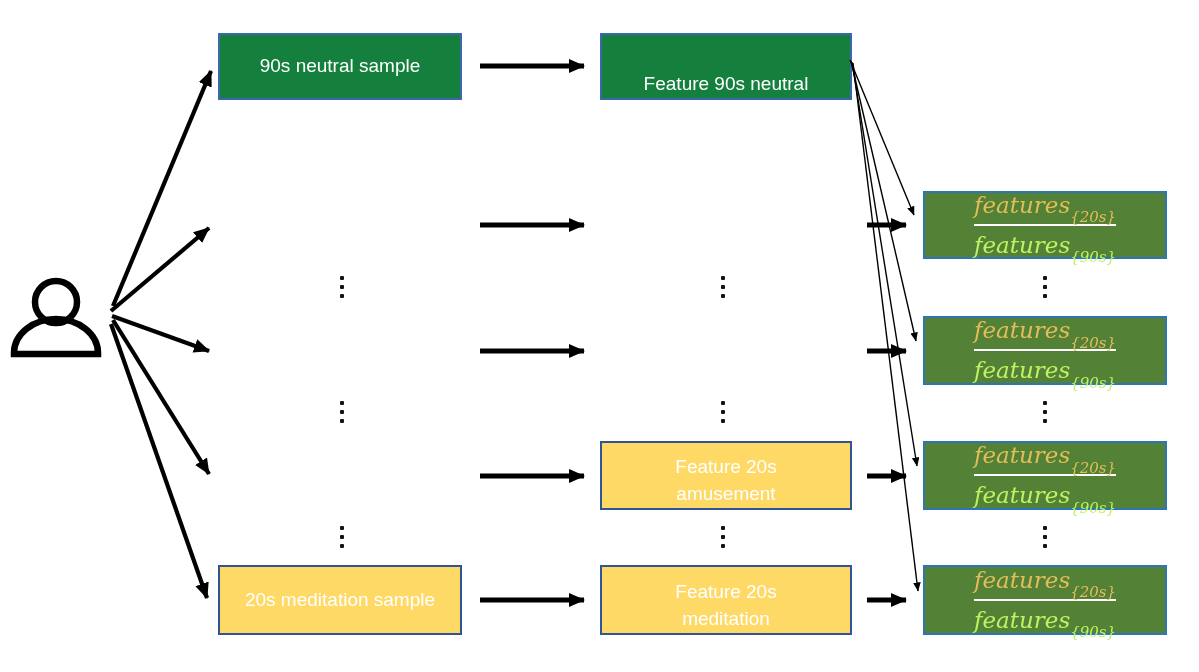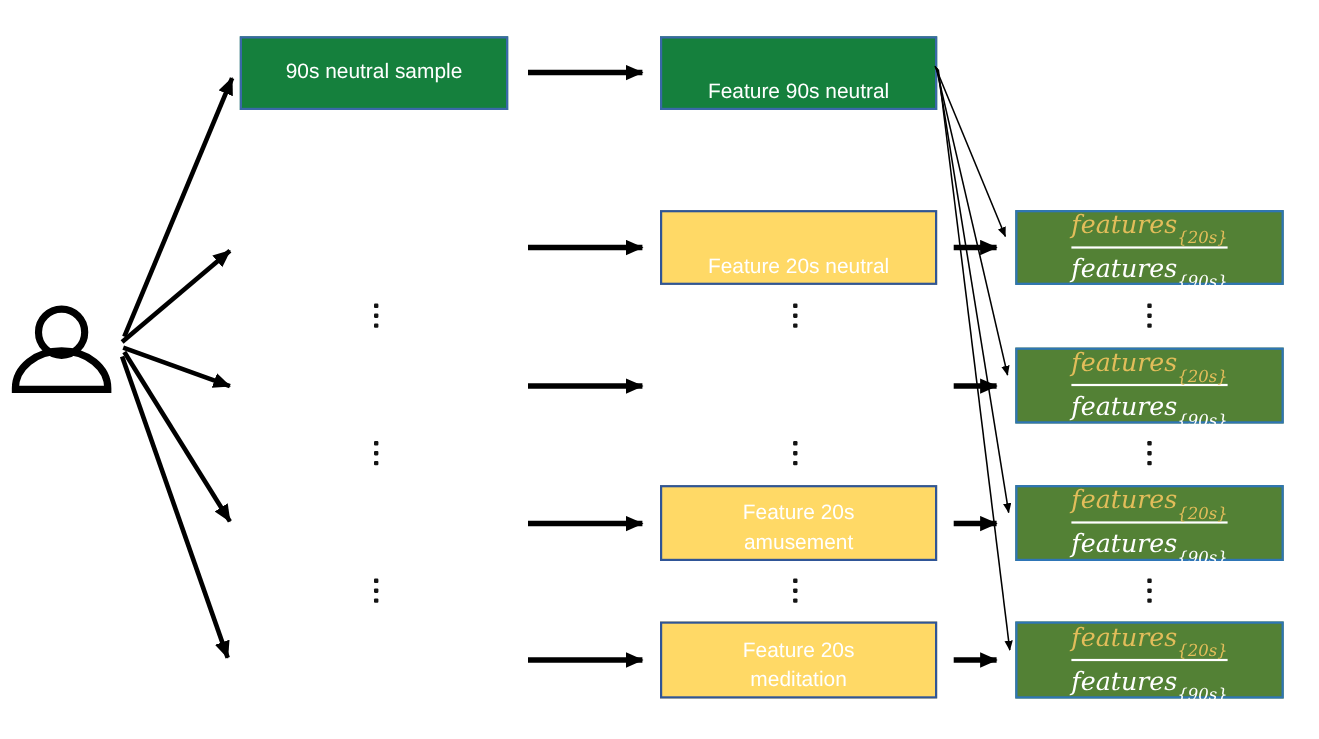--- a/index.html
+++ b/index.html
@@ -20,21 +20,21 @@
   .r3{top:316px;height:69px;}
   .r4{top:441px;height:69px;}
   .r5{top:565px;height:70px;}
   .blue{background:#15803d;border-color:#3a68a8;}
   .yellow{background:#ffd966;border-color:#2f5597;}
   .green{background:#538135;border-color:#2e75b6;}
   .frac{display:inline-flex;flex-direction:column;align-items:flex-end;
         font-family:"DejaVu Serif", serif;font-style:italic;font-size:23px;}
   .fline{align-self:stretch;height:2px;background:#ffffff;margin:2px 0 3px 0;}
   .fnum{color:#e2bd5a;white-space:nowrap;}
-  .fden{color:#ffffff;white-space:nowrap;}
+  .fden{color:#bef264;white-space:nowrap;}
   .fsub{font-size:15px;position:relative;top:4px;line-height:0;}
   .arrows{position:absolute;left:0;top:0;pointer-events:none;z-index:6;}
   .person{position:absolute;left:10px;top:274px;z-index:2;}
   .vdots{position:absolute;display:flex;flex-direction:column;gap:5px;z-index:3;}
   .vdots i{width:4px;height:4px;background:#141414;border-radius:1px;display:block;}
 </style>
 </head>
 <body>
 
 <div class="canvas">
@@ -81,26 +81,26 @@
       <line x1="850" y1="60" x2="914" y2="215" marker-end="url(#mthin)"></line>
       <line x1="851" y1="61" x2="916" y2="341" marker-end="url(#mthin)"></line>
       <line x1="852" y1="62" x2="917" y2="466" marker-end="url(#mthin)"></line>
       <line x1="853" y1="63" x2="918" y2="591" marker-end="url(#mthin)"></line>
     </g>
   </svg>
 
   <div class="box c1 r1 blue">
     <div><span>90s neutral sample</span></div>
   </div>
+  <div class="box c1 r5 yellow">
+    <div><span>20s meditation sample</span></div>
+  </div>
 
   <div class="box c2 r1 blue">
     <div><span>Feature 90s neutral</span></div>
-  </div>
-  <div class="box c2 r2 yellow">
-    <div><span>Feature 20s neutral</span></div>
   </div>
   <div class="box c2 r4 yellow">
     <div>
       <span>Feature 20s</span><br><span>amusement</span>
     </div>
   </div>
   <div class="box c2 r5 yellow">
     <div>
       <span>Feature 20s</span><br><span>meditation</span>
     </div>

